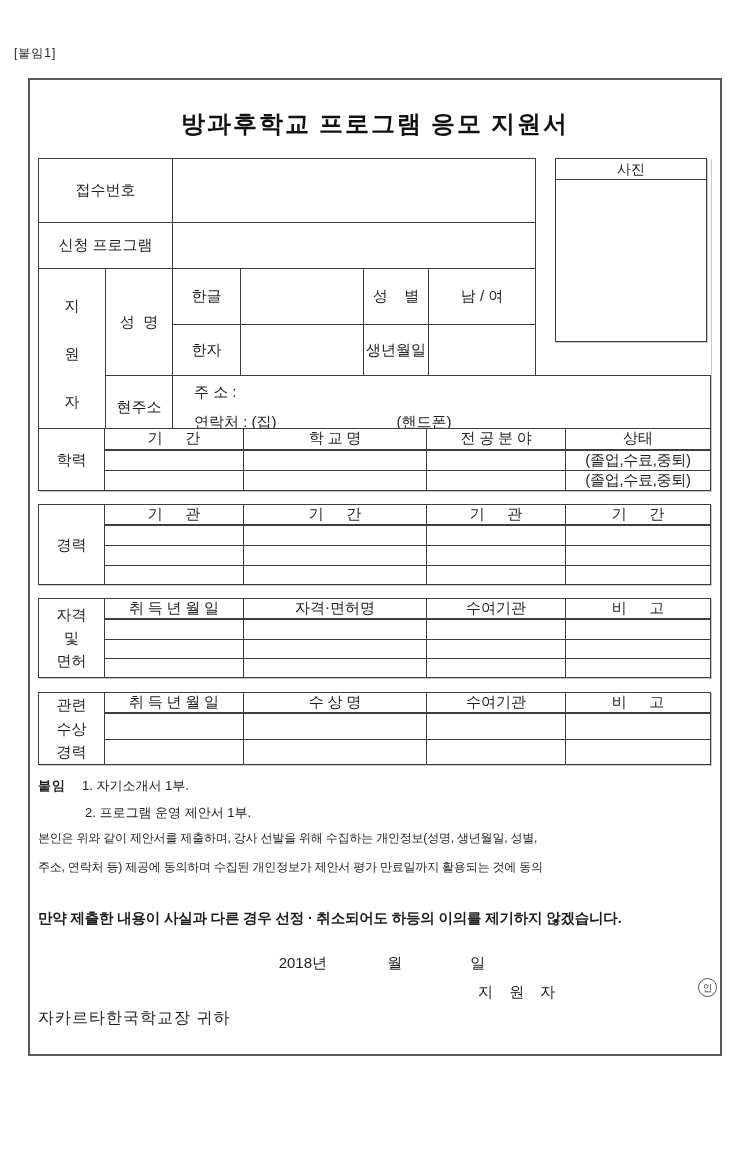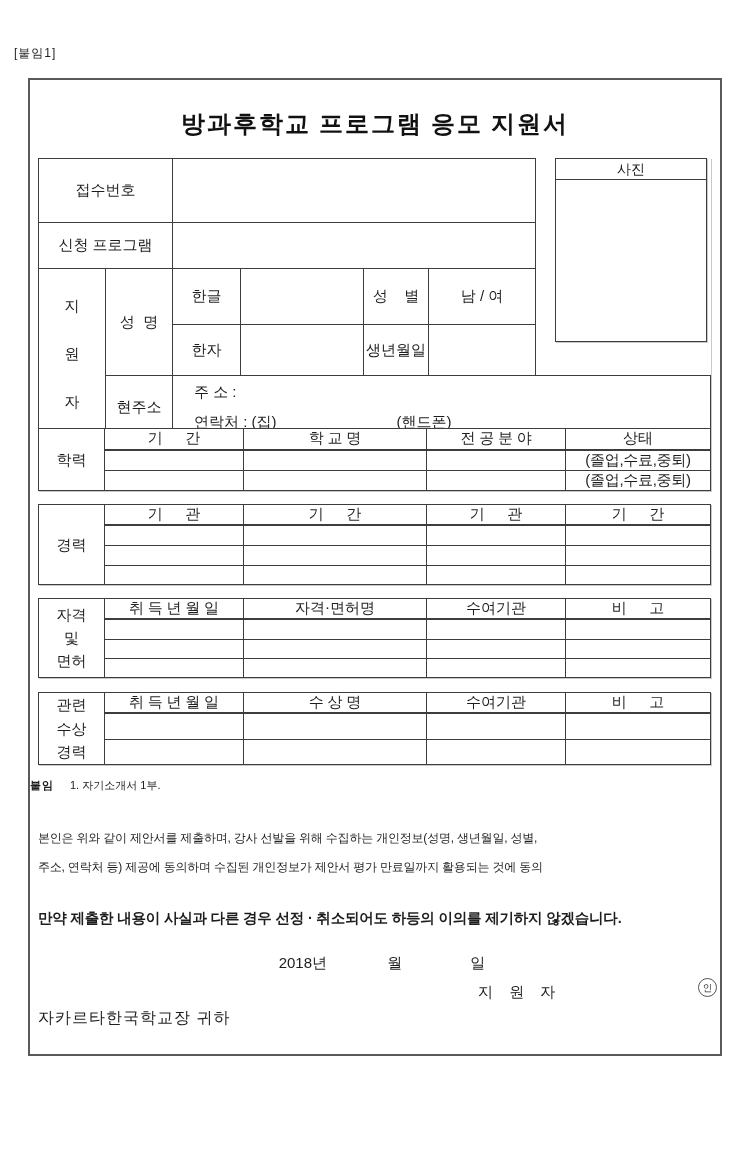--- a/index.html
+++ b/index.html
@@ -41,21 +41,21 @@
     border:1.5px solid #3d3d3d; background:#fff; box-shadow:1px 1px 0 #c9c9c9;
   }
   .photo-hd { height:20px; line-height:20px; text-align:center; font-size:14px; border-bottom:1.5px solid #3d3d3d; }
   #tableB { left:8px; top:348px; width:672px; }
   #tableC { left:8px; top:424px; width:672px; }
   #tableD { left:8px; top:518px; width:672px; }
   #tableE { left:8px; top:612px; width:672px; }
   td.hdr { white-space:pre; font-size:14px; border-bottom:2.5px solid #3d3d3d !important;font-family:Liberation Serif, serif; }
   td.sec { font-size:14.5px; white-space:pre-line; line-height:1.55; }
   td.status { font-size:12px; letter-spacing:-0.3px; }
-  .attach { position:absolute; left:0; top:692px; font-size:11px; }
+  .attach { position:absolute; left:8px; top:692px; font-size:13px; }
   .attach-row { display:flex; align-items:baseline; line-height:27px; }
   .attach-label { font-weight:700; margin-right:16px; letter-spacing:1px; }
   .attach-item2 { padding-left:47px; line-height:27px; }
   .consent { position:absolute; left:8px; top:744px; width:676px; font-size:12px; }
   .consent div { line-height:29px; white-space:nowrap; letter-spacing:-0.2px; }
   .warning { position:absolute; left:8px; top:829px; font-size:14.5px; font-weight:700; white-space:nowrap; letter-spacing:-0.2px; }
   .date-line { position:absolute; left:0; right:0; top:874px; text-align:center; font-size:15px; padding-left:14px; }
   .date-line .gap1 { margin-left:56px; }
   .date-line .gap2 { margin-left:64px; }
   .sig-label { position:absolute; left:448px; top:903px; font-size:15px; white-space:pre; letter-spacing:6px; }
@@ -269,20 +269,21 @@
       <td></td>
     </tr>
   </tbody>
     </table>
 
   <div class="attach">
     <div class="attach-row">
       <span class="attach-label">붙임</span>
       <span>1. 자기소개서 1부.</span>
     </div>
+    <div class="attach-item2">2. 프로그램 운영 제안서 1부.</div>
   </div>
 
   <div class="consent">
     <div>본인은 위와 같이 제안서를 제출하며, 강사 선발을 위해  수집하는 개인정보(성명, 생년월일, 성별,</div>
     <div>주소, 연락처 등) 제공에 동의하며 수집된 개인정보가 제안서 평가 만료일까지 활용되는 것에 동의</div>
   </div>
 
   <div class="warning">만약 제출한 내용이 사실과 다른 경우 선정 · 취소되어도 하등의 이의를 제기하지 않겠습니다.</div>
 
   <div class="date-line">

